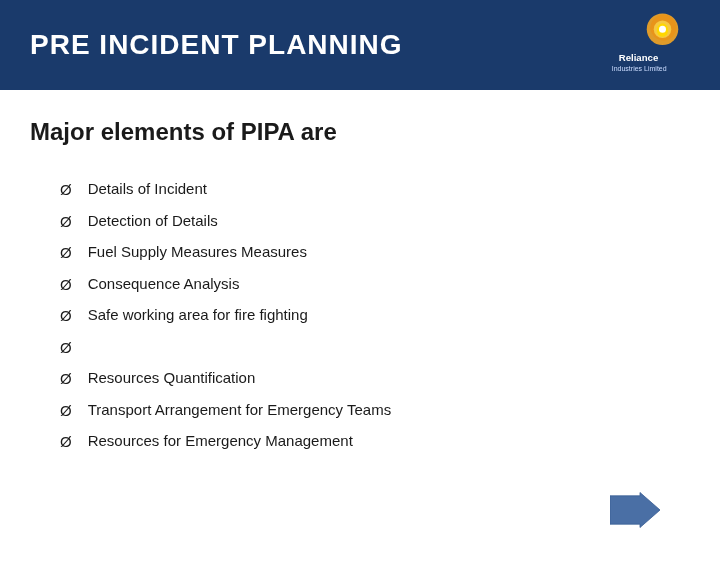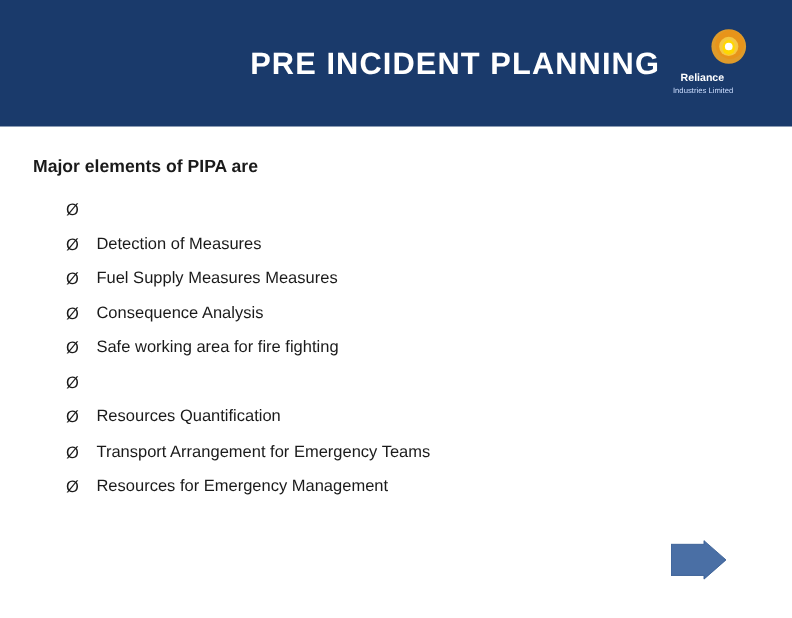--- a/index.html
+++ b/index.html
@@ -12,24 +12,24 @@
       width: 720px;
       height: 562px;
       background: #ffffff;
       font-family: Arial, sans-serif;
       overflow: hidden;
     }
 
     .header {
       background: #1a3a6b;
       width: 100%;
-      height: 115px;
+      height: 90px;
       display: flex;
       align-items: center;
-      justify-content: flex-end;
+      justify-content: space-between;
       padding: 0 30px;
     }
 
     .header-title {
       color: #ffffff;
       font-size: 28px;
       font-weight: bold;
       letter-spacing: 1px;
     }
 
@@ -44,24 +44,24 @@
     .logo-img {
       width: 90px;
       height: 70px;
     }
 
     .main-content {
       padding: 28px 30px 20px 30px;
     }
 
     .section-title {
-      font-size: 16px;
+      font-size: 24px;
       font-weight: bold;
       color: #1a1a1a;
-      margin-bottom: 18px;
+      margin-bottom: 32px;
     }
 
     .list-container {
       display: flex;
       flex-direction: column;
       gap: 8px;
       padding-left: 30px;
     }
 
     .list-item {
@@ -114,24 +114,25 @@
     </svg>
   </div>
 </div>
 
 <div class="main-content">
   <div class="section-title">Major elements of PIPA are</div>
 
   <div class="list-container">
   <div class="list-item">
         <span class="arrow-bullet">Ø</span>
+        <span class="item-text">Details of Incident</span>
       </div>
       <div class="list-item">
         <span class="arrow-bullet">Ø</span>
-        <span class="item-text">Detection of Measures</span>
+        <span class="item-text">Detection of Details</span>
       </div>
       <div class="list-item">
         <span class="arrow-bullet">Ø</span>
         <span class="item-text">Fuel Supply Measures Measures</span>
       </div>
       <div class="list-item">
         <span class="arrow-bullet">Ø</span>
         <span class="item-text">Consequence Analysis</span>
       </div>
       <div class="list-item">

